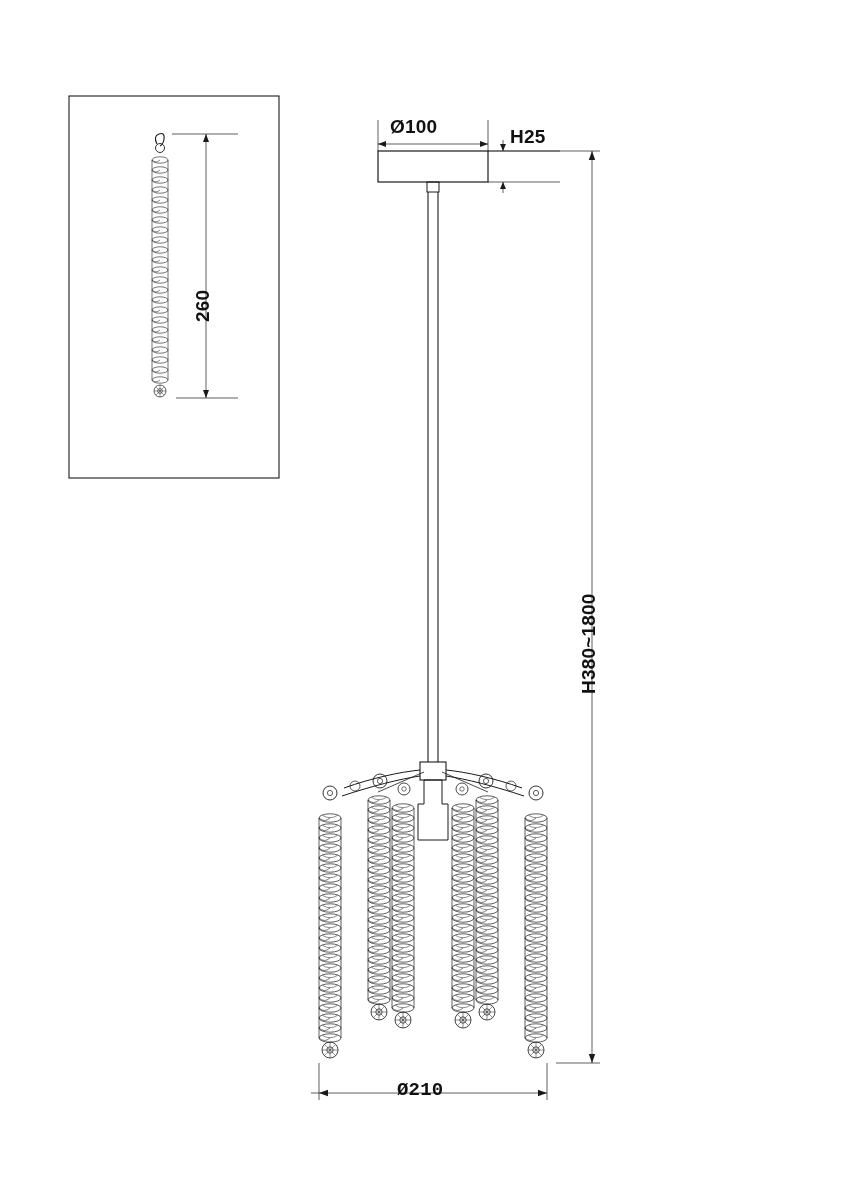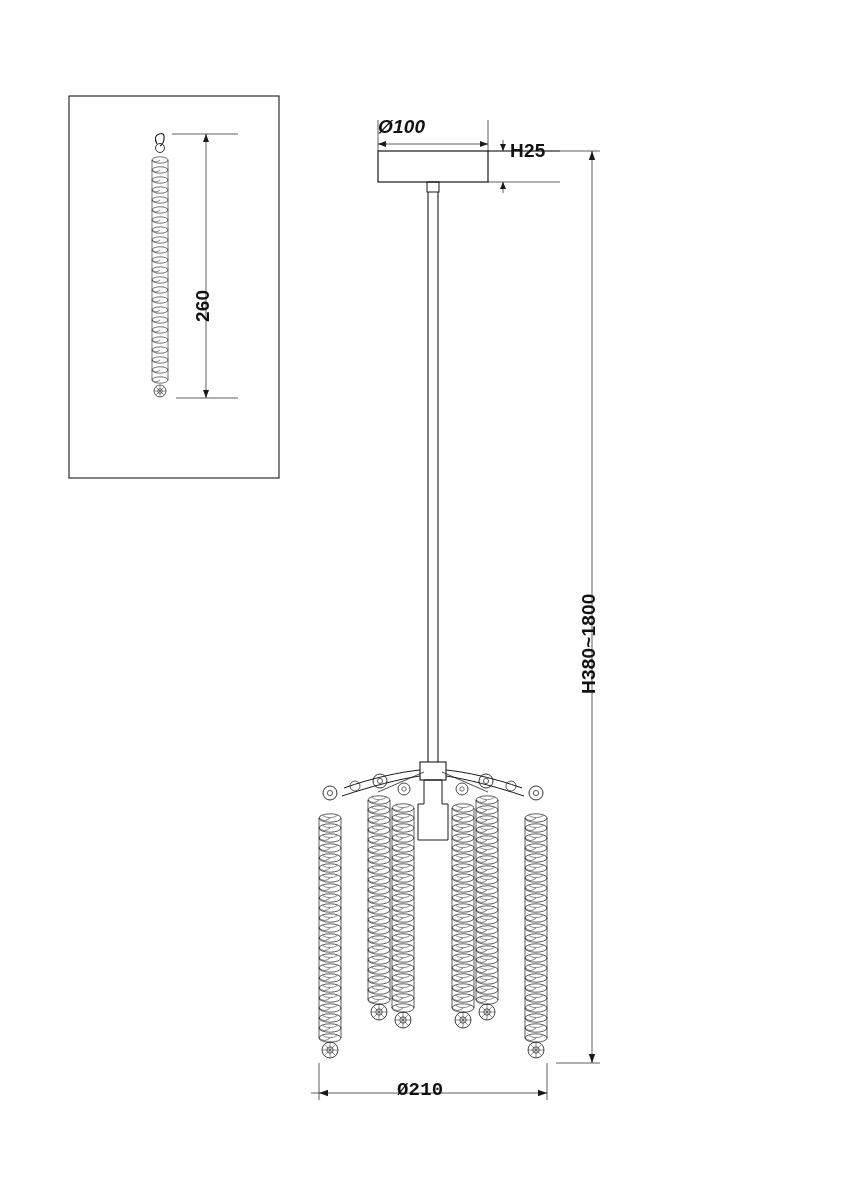--- a/index.html
+++ b/index.html
@@ -258,19 +258,19 @@
     <line x1="547" y1="1063" x2="547" y2="1100" stroke="#1a1a1a" stroke-width="0.7"></line>
     <line x1="311" y1="1093" x2="547" y2="1093" stroke="#1a1a1a" stroke-width="0.7"></line>
     <path d="M 319 1093 l 9 -3.2 l 0 6.4 z" fill="#1a1a1a"></path>
     <path d="M 547 1093 l -9 -3.2 l 0 6.4 z" fill="#1a1a1a"></path>
   </g>
 
 </svg>
 
 <div class="dim-label vertical" style="left:214px; top:300px;">260</div>
 
-<div class="dim-label" style="left:378px; top:116px;font-style:italic;">Ø100</div>
-
-<div class="dim-label" style="left:510px; top:140px;">H25</div>
+<div class="dim-label" style="left:390px; top:116px;">Ø100</div>
+
+<div class="dim-label" style="left:510px; top:126px;">H25</div>
 
 <div class="dim-label vertical" style="left:600px; top:672px;">H380~1800</div>
 
 <div class="dim-label" style="left:397px; top:1079px;font-family:Liberation Mono, monospace;">Ø210</div>
 
 </body></html>

